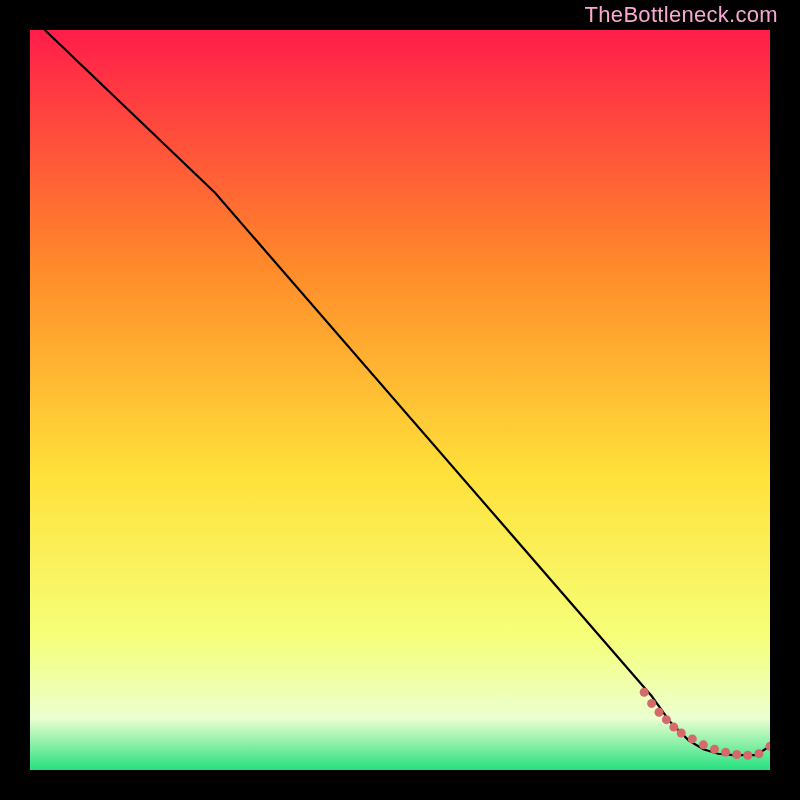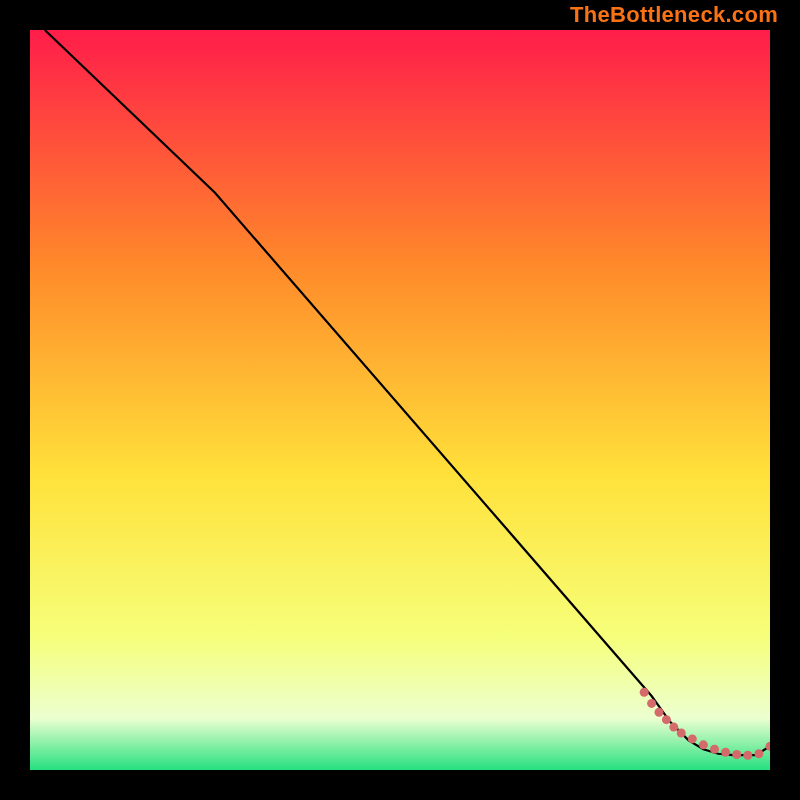--- a/index.html
+++ b/index.html
@@ -14,23 +14,23 @@
   .frame {
     position: absolute;
     left: 0; top: 0;
     width: 800px; height: 800px;
     background: #000;
   }
   .attribution {
     position: absolute;
     top: 2px;
     right: 22px;
-    color: #f97316;
+    color: #f9a8d4;
     font-size: 22px;
-    font-weight: 700;
+    font-weight: 400;
     letter-spacing: 0.3px;
   }
   .plot {
     position: absolute;
     left: 30px;
     top: 30px;
     width: 740px;
     height: 740px;
   }
   .plot svg {

